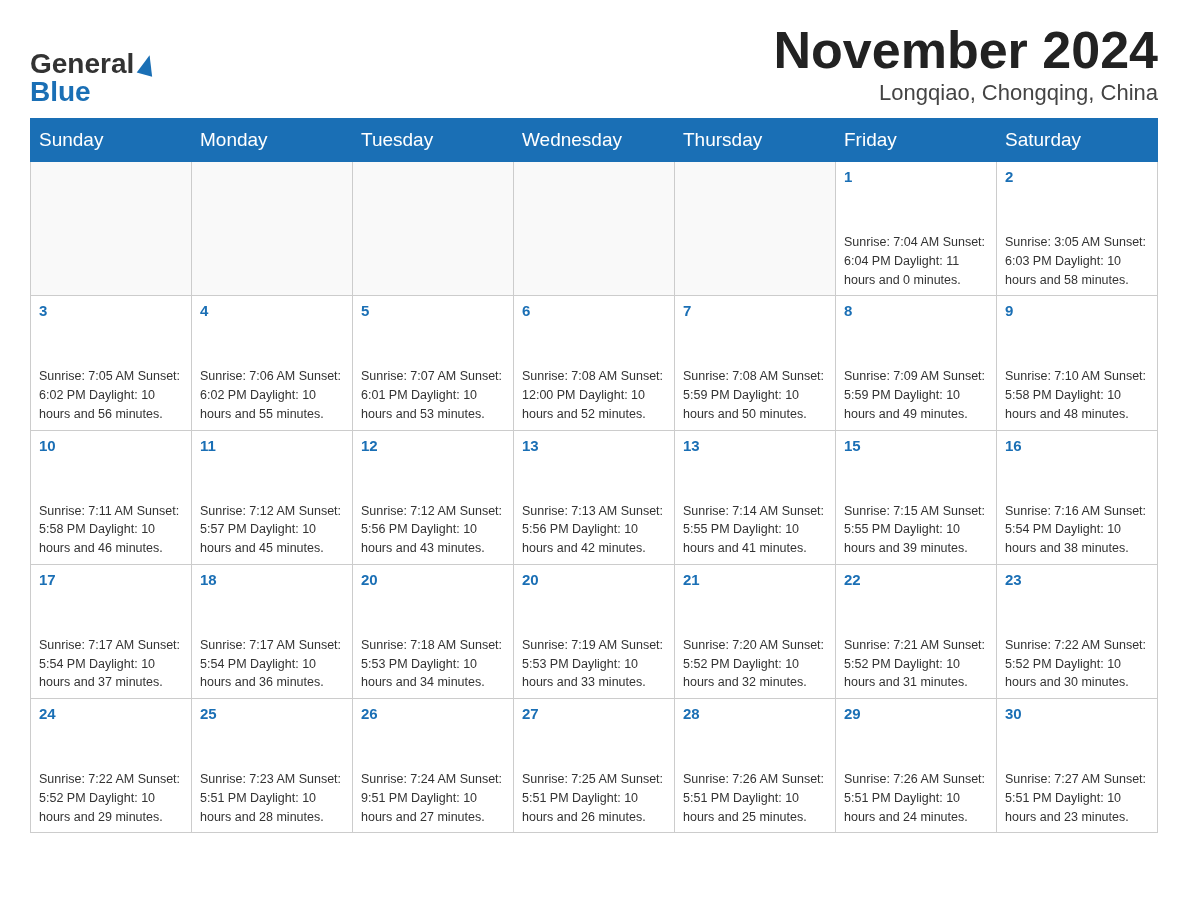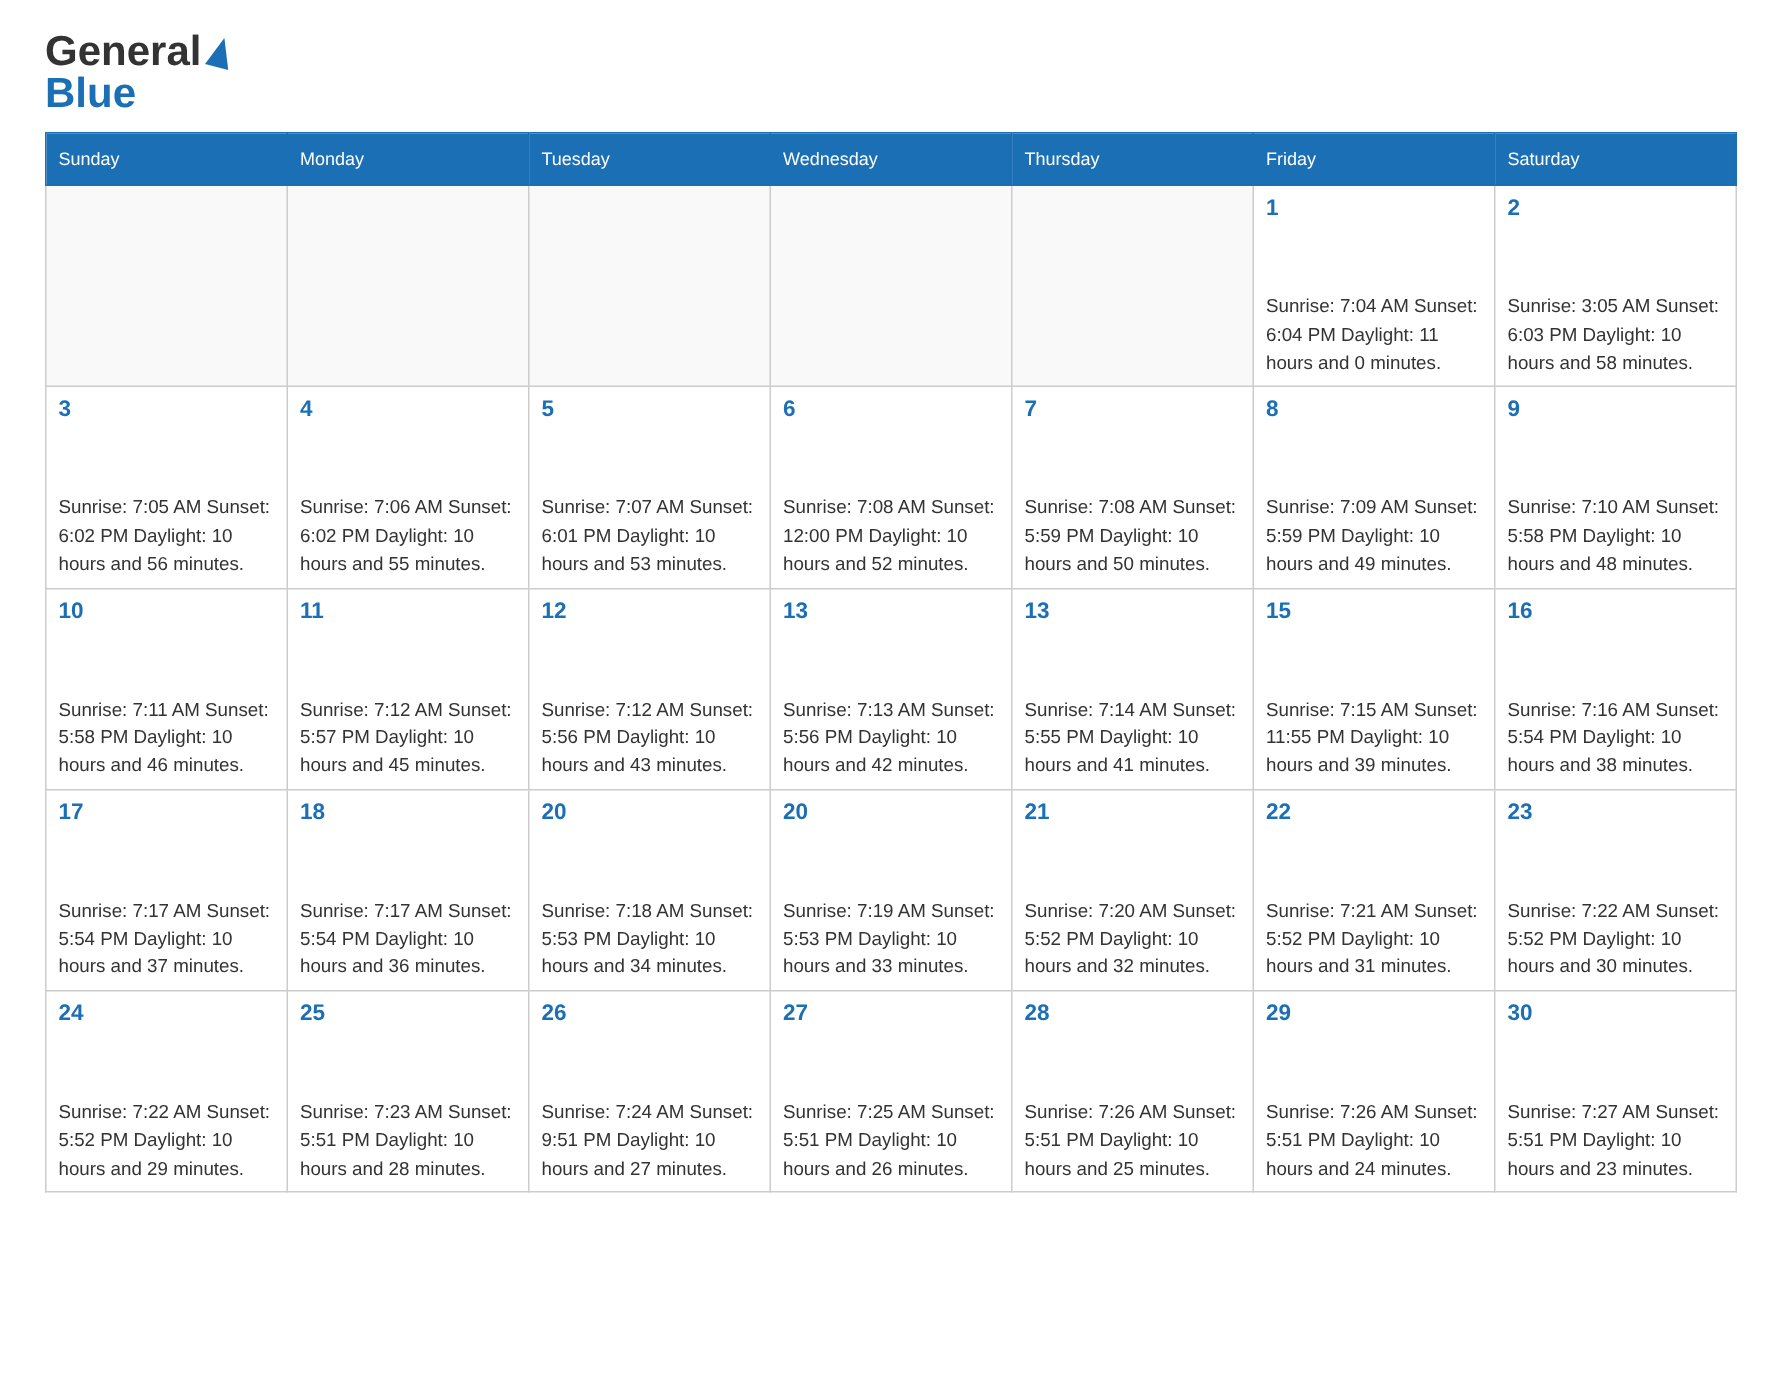--- a/index.html
+++ b/index.html
@@ -49,21 +49,21 @@
     }
     .calendar {
       width: 100%;
       border-collapse: collapse;
       table-layout: fixed;
     }
     .calendar th {
       background-color: #1a6fb5;
       color: #fff;
       padding: 10px 8px;
-      font-size: 12px;
+      font-size: 19px;
       font-weight: normal;
       text-align: left;
       border: 1px solid #1a6fb5;
     }
     .calendar td {
       vertical-align: top;
       padding: 6px 8px;
       border: 1px solid #ccc;
       height: 110px;
       font-size: 13px;
@@ -106,20 +106,24 @@
 </head>
 <body>
 
 <div class="header">
   <div class="logo">
     <div class="logo-row">
       <span class="logo-general">General</span>
       <span class="logo-icon"></span>
     </div>
     <span class="logo-blue">Blue</span>
+  </div>
+  <div class="title-block">
+    <div class="month-title">November 2024</div>
+    <div class="location">Longqiao, Chongqing, China</div>
   </div>
 </div>
 
 <table class="calendar">
   <thead>
     <tr id="calendar-header-row">
     <th>Sunday</th>
         <th>Monday</th>
         <th>Tuesday</th>
         <th>Wednesday</th>
@@ -233,21 +237,21 @@
         <td>
           <span class="day-number">13</span>
           <div class="day-info">Sunrise: 7:14 AM
 Sunset: 5:55 PM
 Daylight: 10 hours
 and 41 minutes.</div>
         </td>
         <td>
           <span class="day-number">15</span>
           <div class="day-info">Sunrise: 7:15 AM
-Sunset: 11:55 PM
+Sunset: 5:55 PM
 Daylight: 10 hours
 and 39 minutes.</div>
         </td>
         <td>
           <span class="day-number">16</span>
           <div class="day-info">Sunrise: 7:16 AM
 Sunset: 5:54 PM
 Daylight: 10 hours
 and 38 minutes.</div>
         </td>

